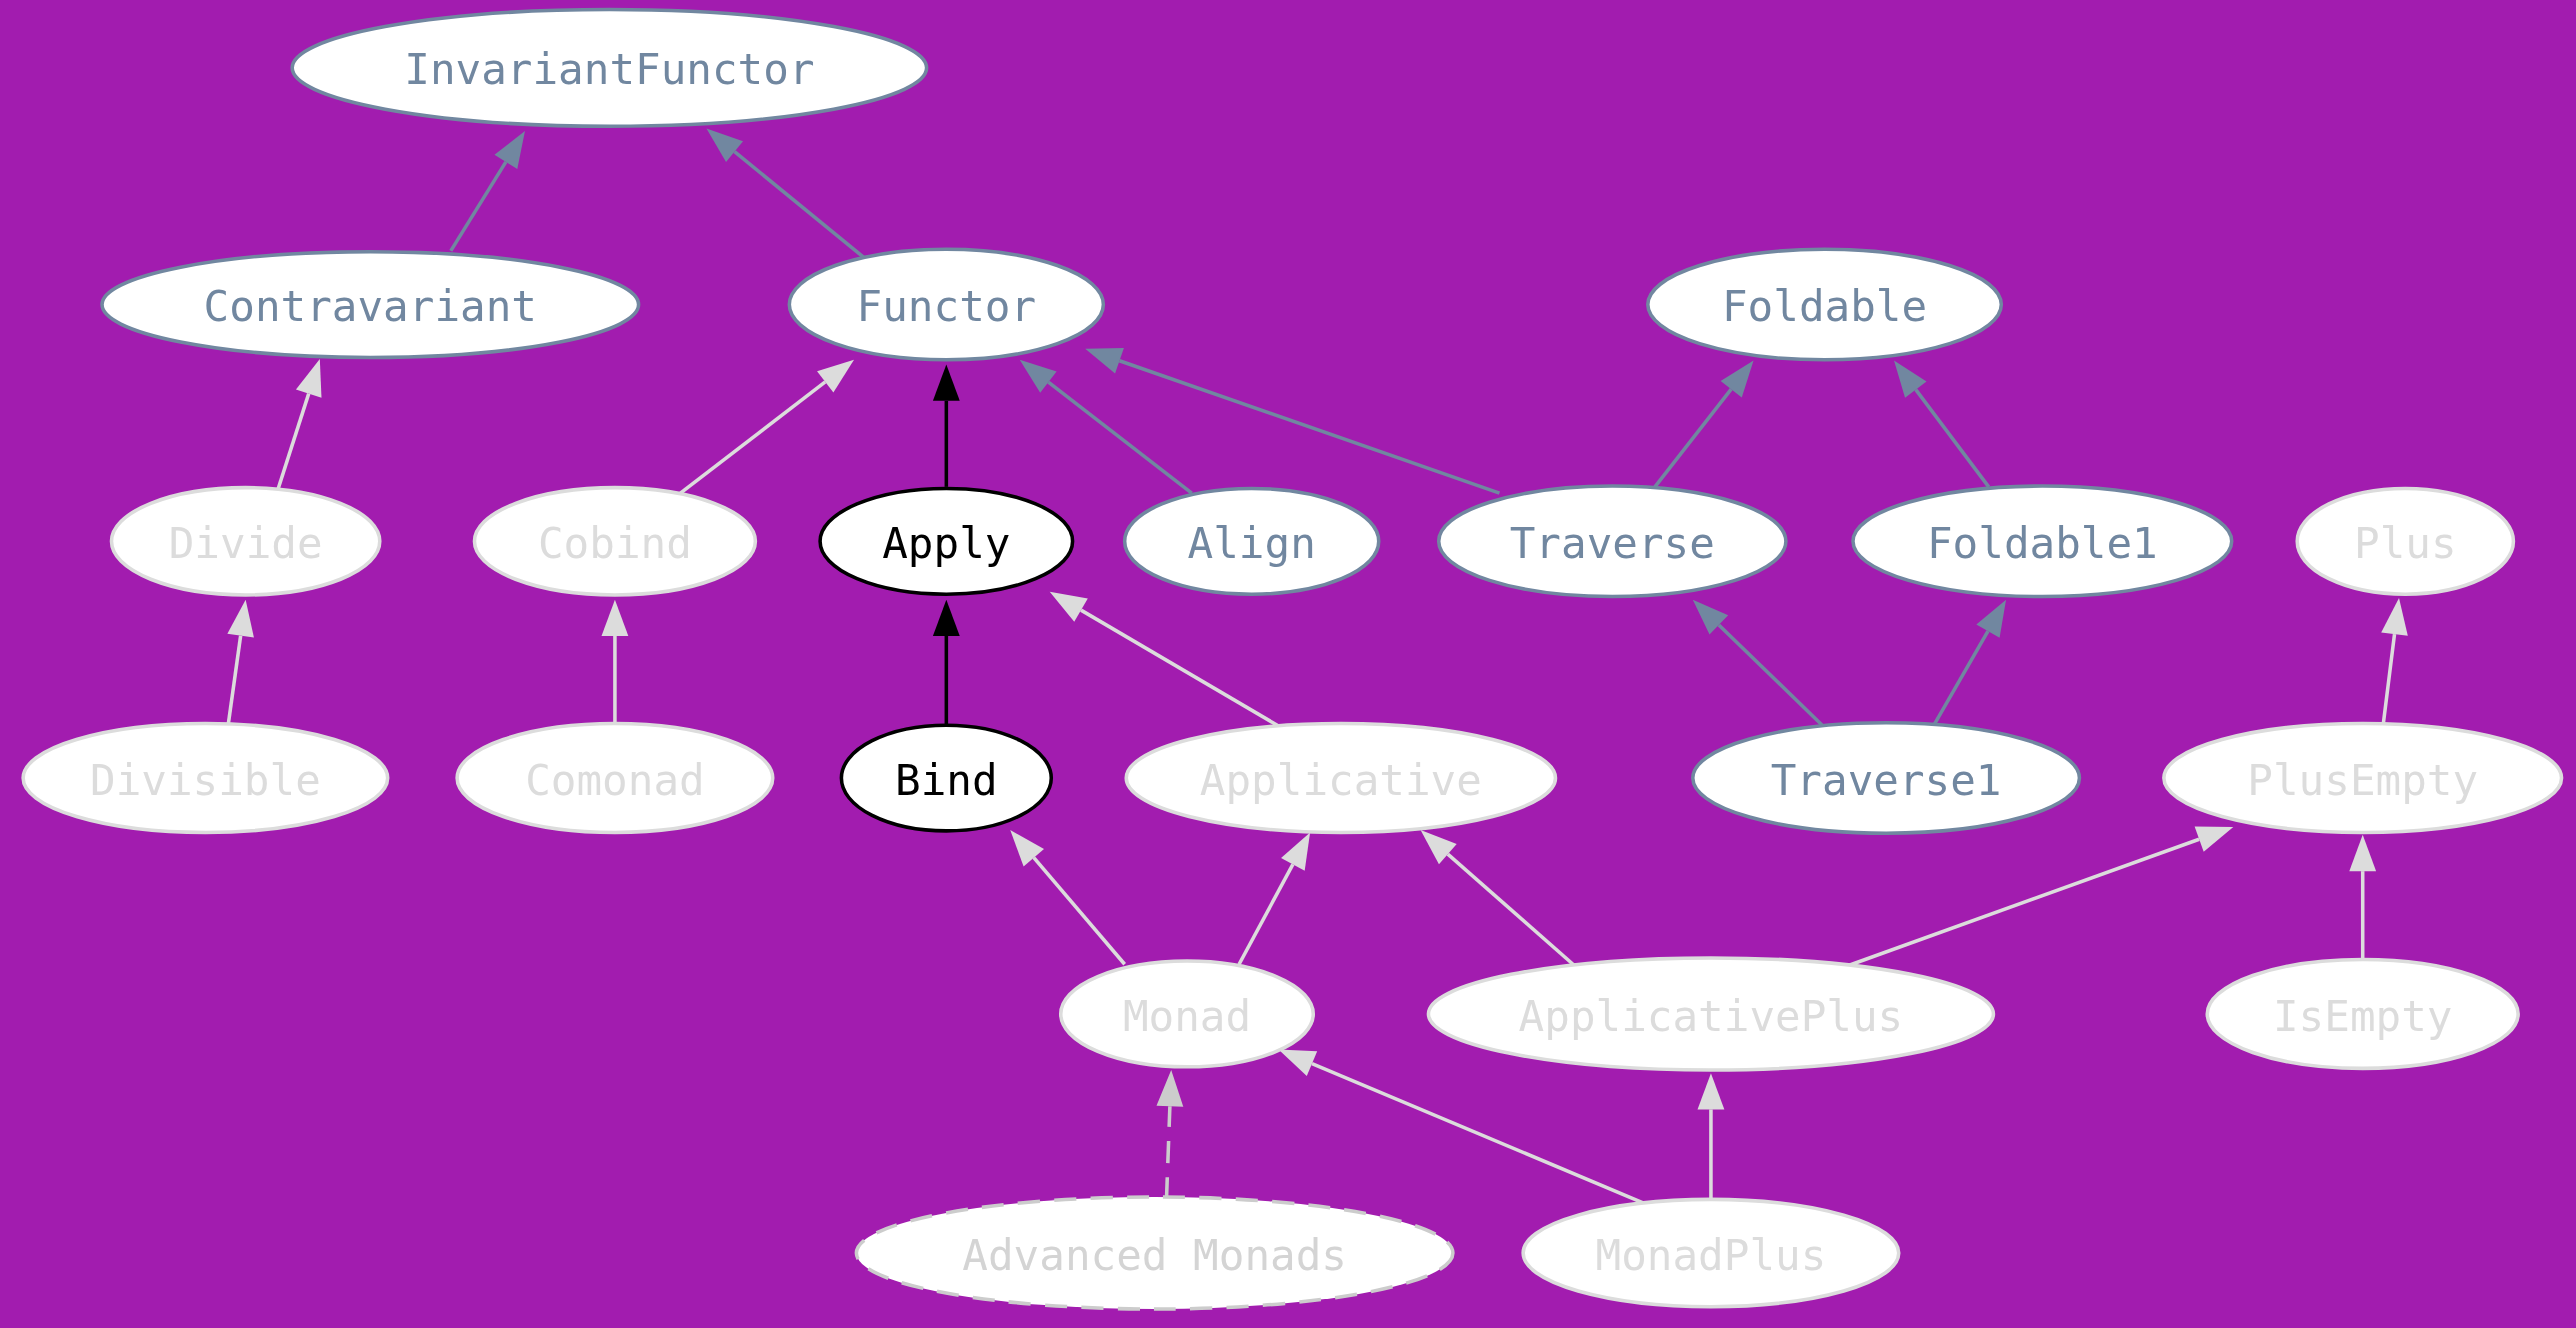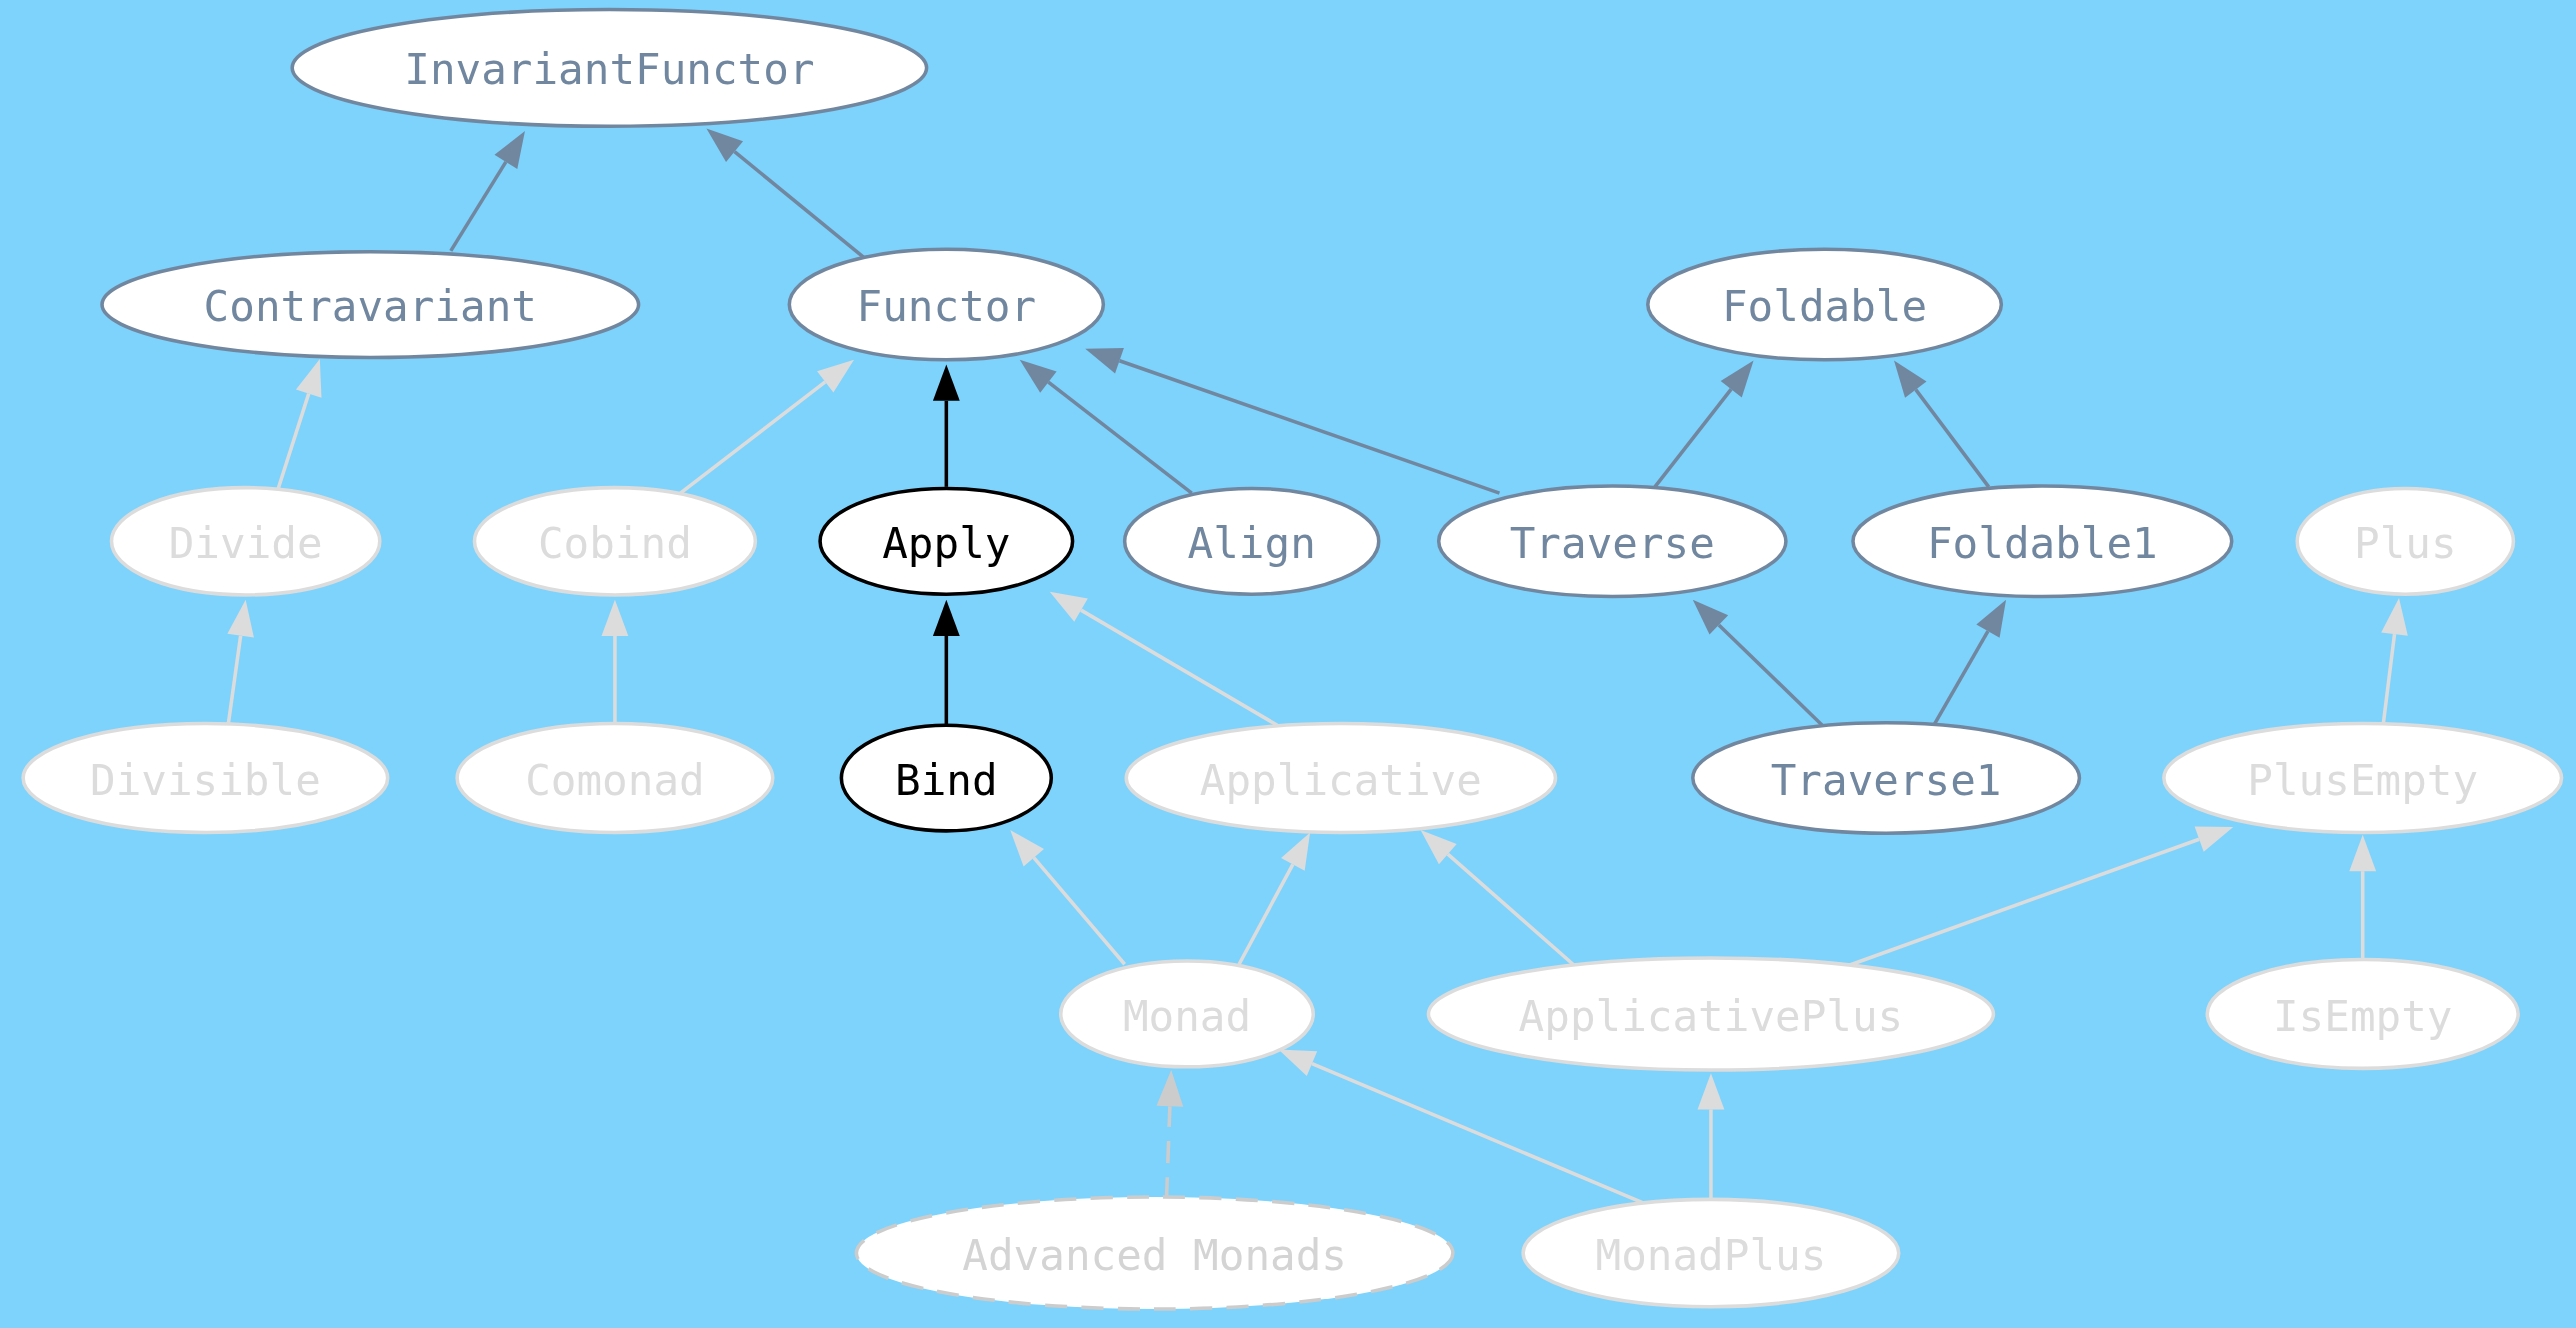--- a/index.html
+++ b/index.html
@@ -7,21 +7,21 @@
     padding: 0;
     background: #ffffff;
   }
   body {
     font-family: "DejaVu Sans Mono", "Liberation Mono", monospace;
   }
   #graph-root {
     position: relative;
     width: 2576px;
     height: 1328px;
-    background: #7dd3fc;
+    background: #a21caf;
     overflow: hidden;
   }
   svg.graph-canvas {
     display: block;
     width: 2576px;
     height: 1328px;
   }
   .node-ellipse {
     fill: #ffffff;
     stroke-width: 4.5;

